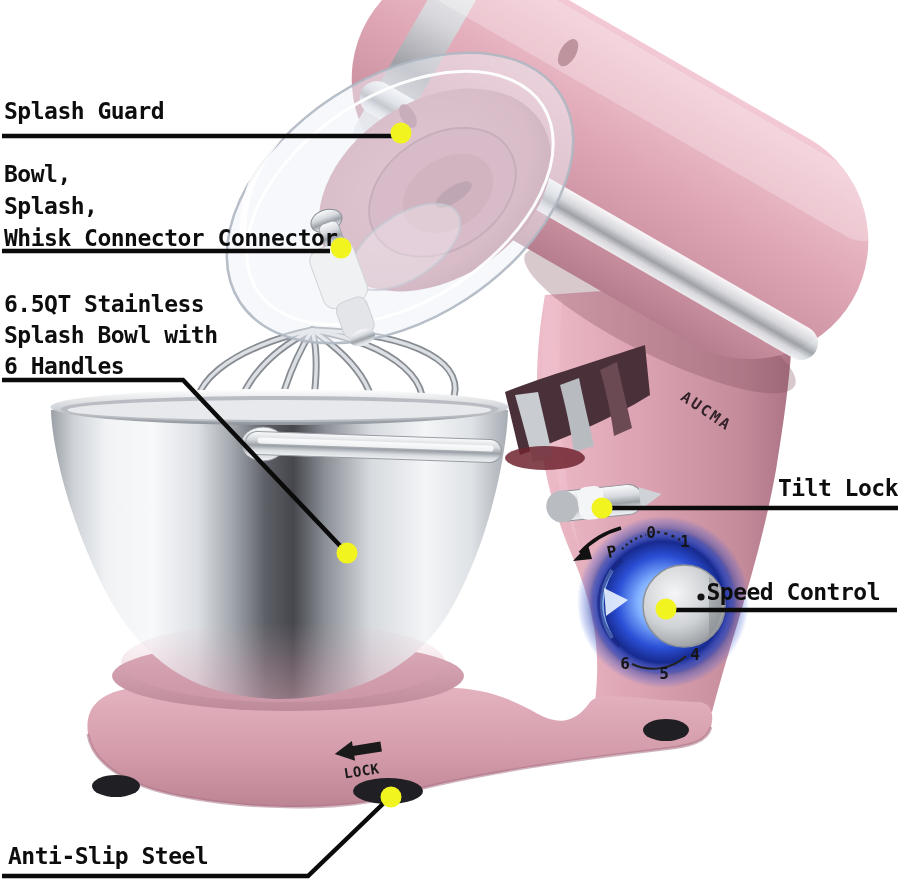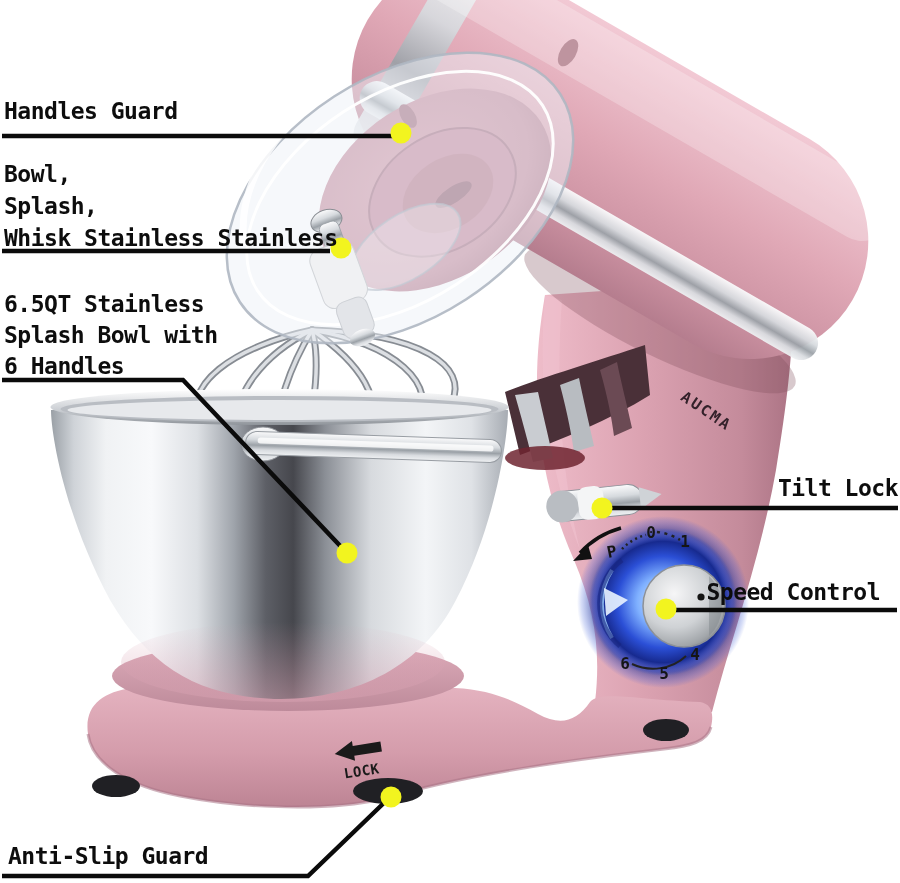--- a/index.html
+++ b/index.html
@@ -249,33 +249,33 @@
   <g fill="#f2f41f">
     <circle cx="401" cy="133" r="10.5"></circle>
     <circle cx="341" cy="248" r="10.5"></circle>
     <circle cx="347" cy="553" r="10.5"></circle>
     <circle cx="602" cy="508" r="10.5"></circle>
     <circle cx="666" cy="609" r="10.5"></circle>
     <circle cx="391" cy="797" r="10.5"></circle>
   </g>
 </svg>
 
-<div class="lbl" style="left:4px;top:100px">Handles Guard</div>
+<div class="lbl" style="left:4px;top:100px">Splash Guard</div>
 
 <div class="lbl multi" style="left:4px;top:158px">
   <span class="ln">Bowl,</span>
   <span class="ln">Splash,</span>
-  <span class="ln">Whisk Stainless Stainless</span>
+  <span class="ln">Whisk Connector Connector</span>
 </div>
 
 <div class="lbl multi" style="left:4px;top:289px;line-height:31px">
   <span class="ln" style="line-height:31px">6.5QT Stainless</span>
   <span class="ln" style="line-height:31px">Splash Bowl with</span>
   <span class="ln" style="line-height:31px">6 Handles</span>
 </div>
 
 <div class="lbl right" style="right:2px;top:477px">Tilt Lock</div>
 
 <div class="lbl right" style="right:20px;top:581px">Speed Control</div>
 
-<div class="lbl" style="left:8px;top:845px">Anti-Slip Guard</div>
+<div class="lbl" style="left:8px;top:845px">Anti-Slip Steel</div>
 
 </div>
 
 </body></html>

